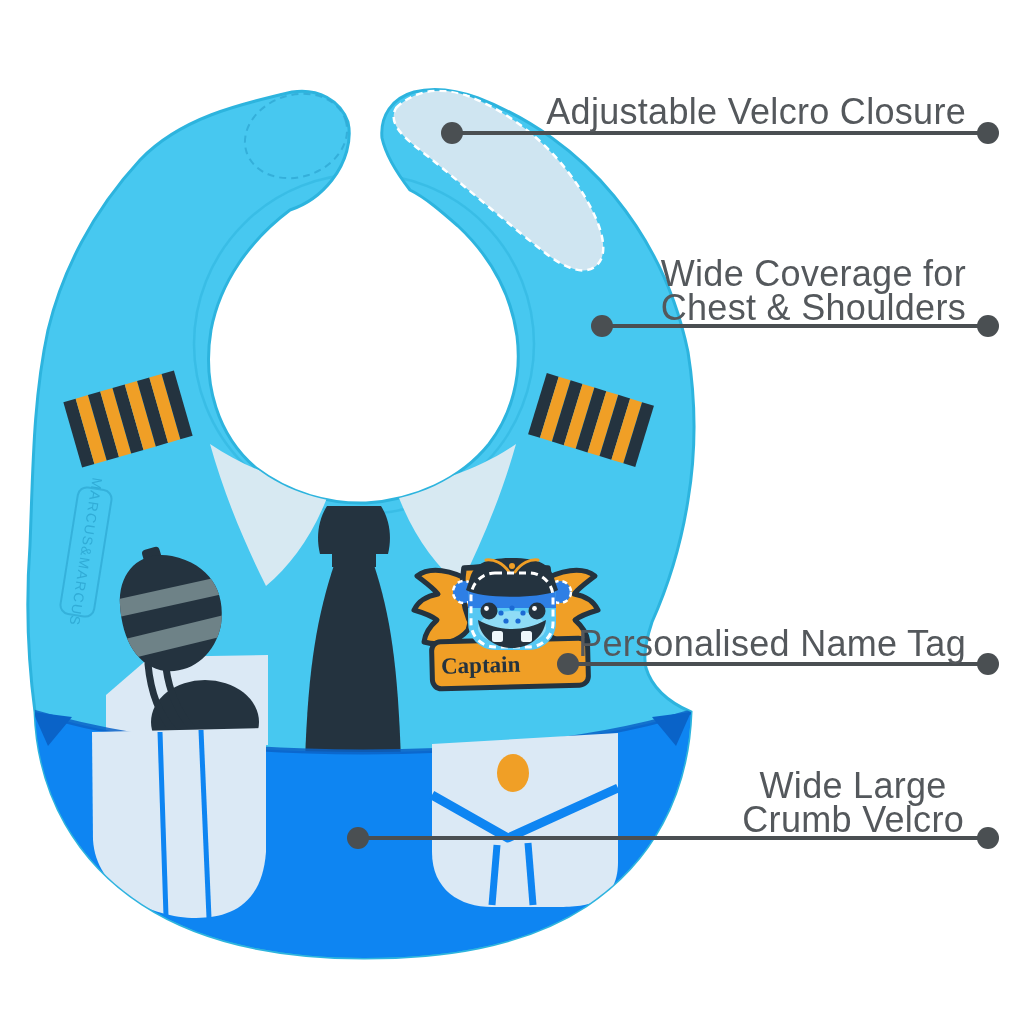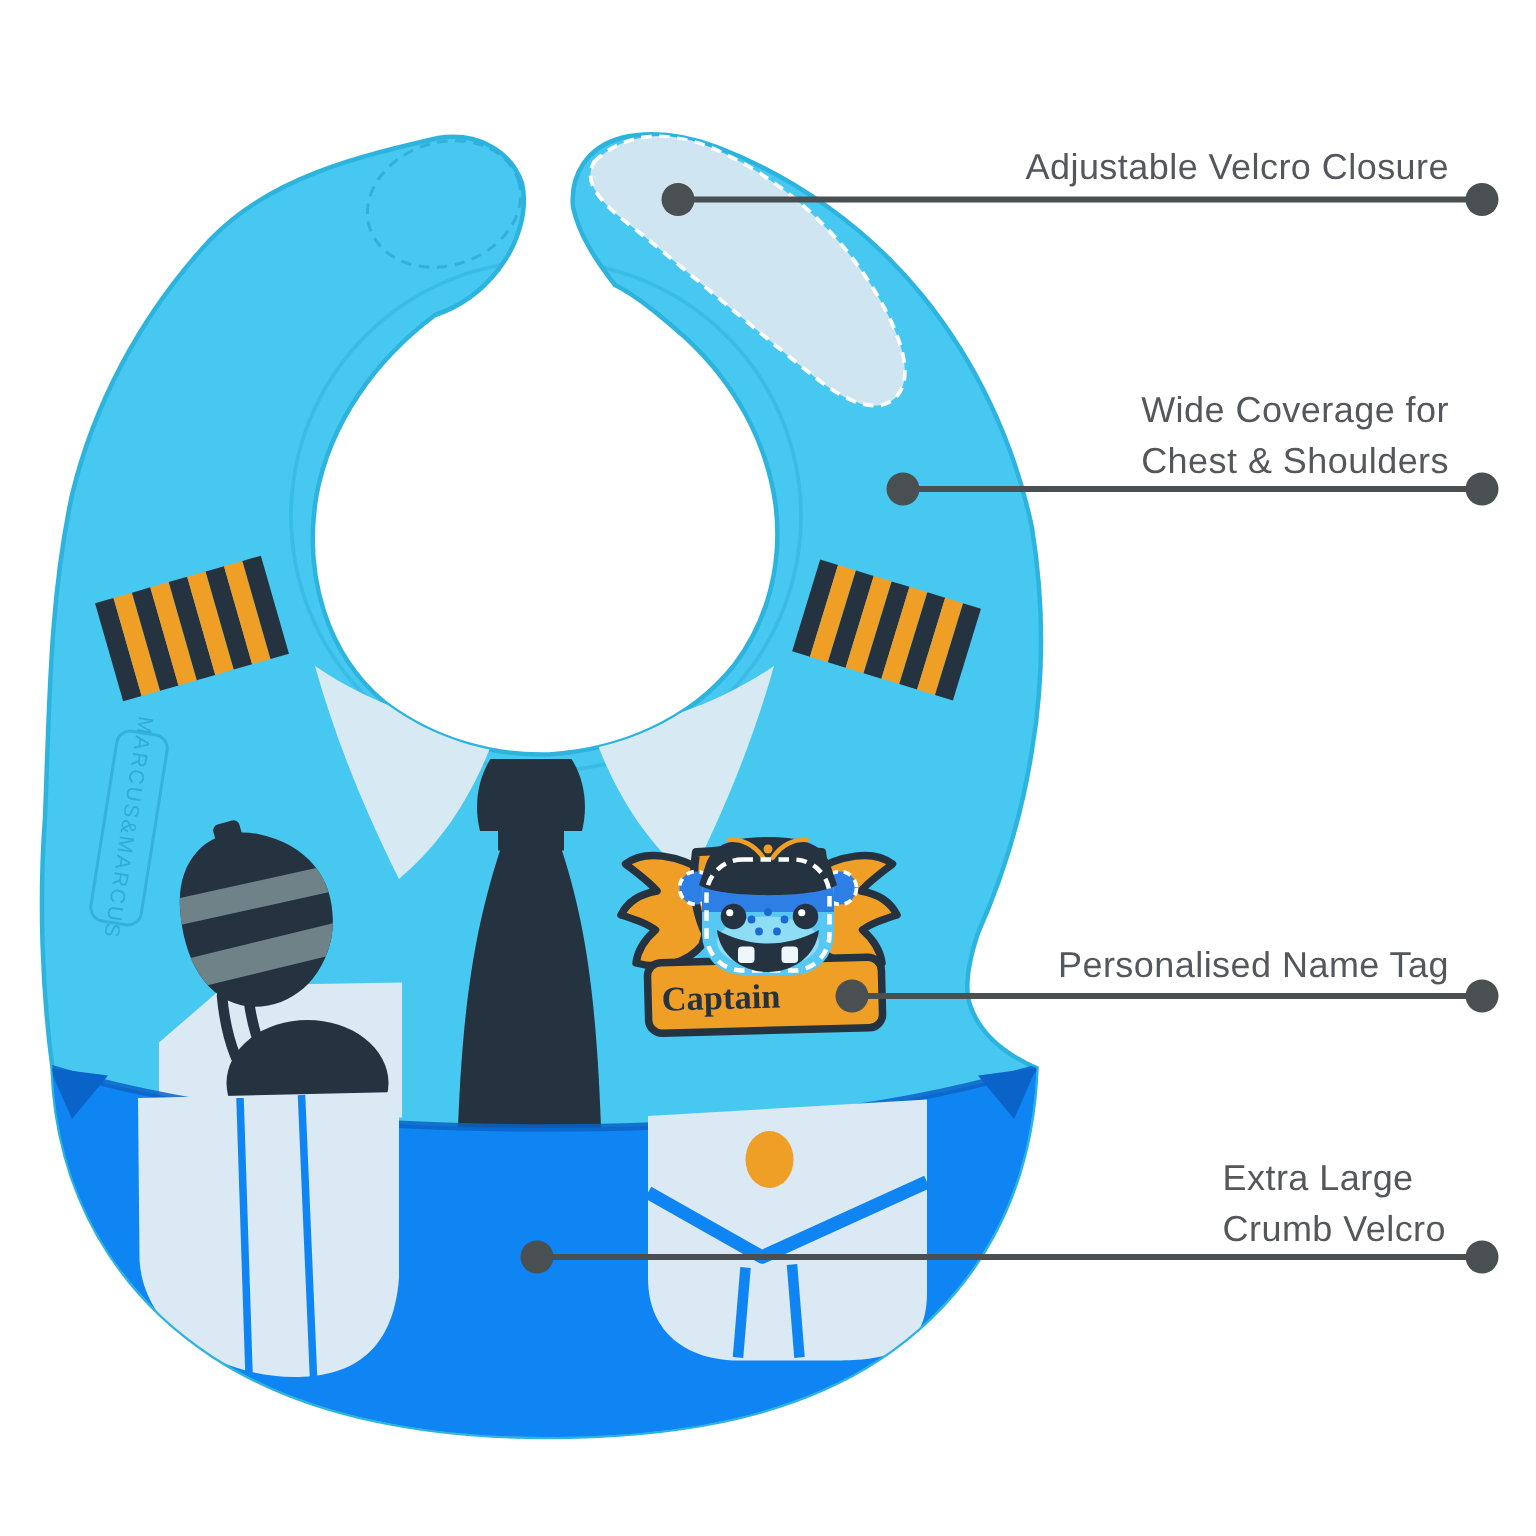--- a/index.html
+++ b/index.html
@@ -6,23 +6,23 @@
   #stage{
     position:relative;
     width:1024px;height:1024px;
     background:var(--background,#ffffff);
     overflow:hidden;
     font-family:"Liberation Sans",sans-serif;
   }
   #bib-svg{position:absolute;left:0;top:0;}
   .callout-label{
     position:absolute;
-    text-align:left;
+    text-align:center;
     color:var(--label-text,#54585c);
-    font-size:24px;
+    font-size:36px;
     line-height:34px;
     letter-spacing:.3px;
     white-space:nowrap;
     margin-left:29px;
   }
   .callout-label span{display:block;}
 </style>
 </head>
 <body>
 
@@ -252,17 +252,17 @@
   <div class="callout-label" style="right:58px;top:257px">
     <span>Wide Coverage for</span>
     <span>Chest &amp; Shoulders</span>
   </div>
 
   <div class="callout-label" style="right:58px;top:627px">
     <span>Personalised Name Tag</span>
   </div>
 
   <div class="callout-label" style="right:60px;top:769px">
-    <span>Extra Large</span>
+    <span>Wide Large</span>
     <span>Crumb Velcro</span>
   </div>
 
 </div>
 
 </body></html>

